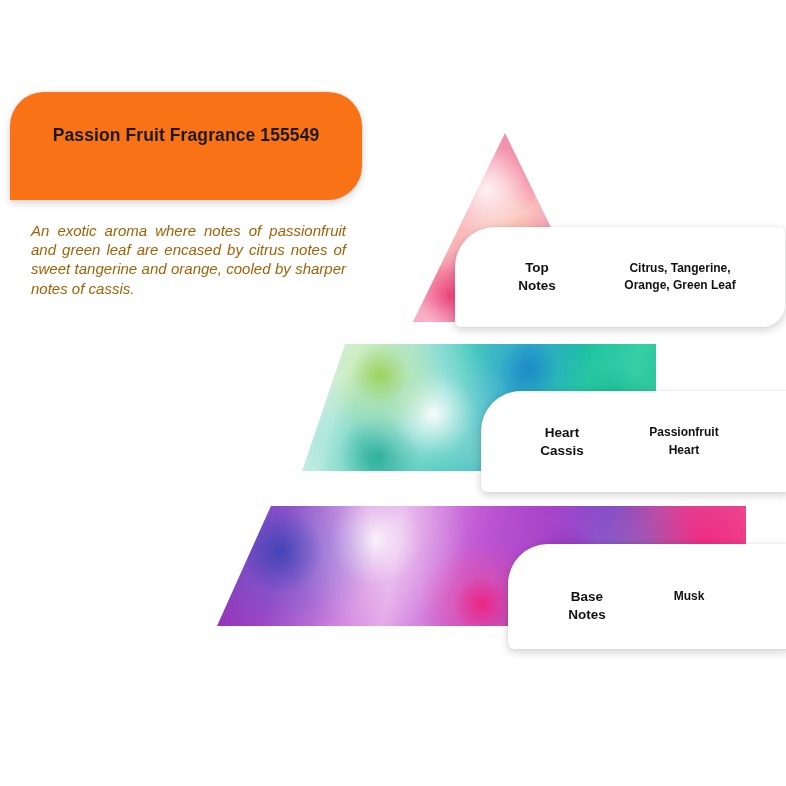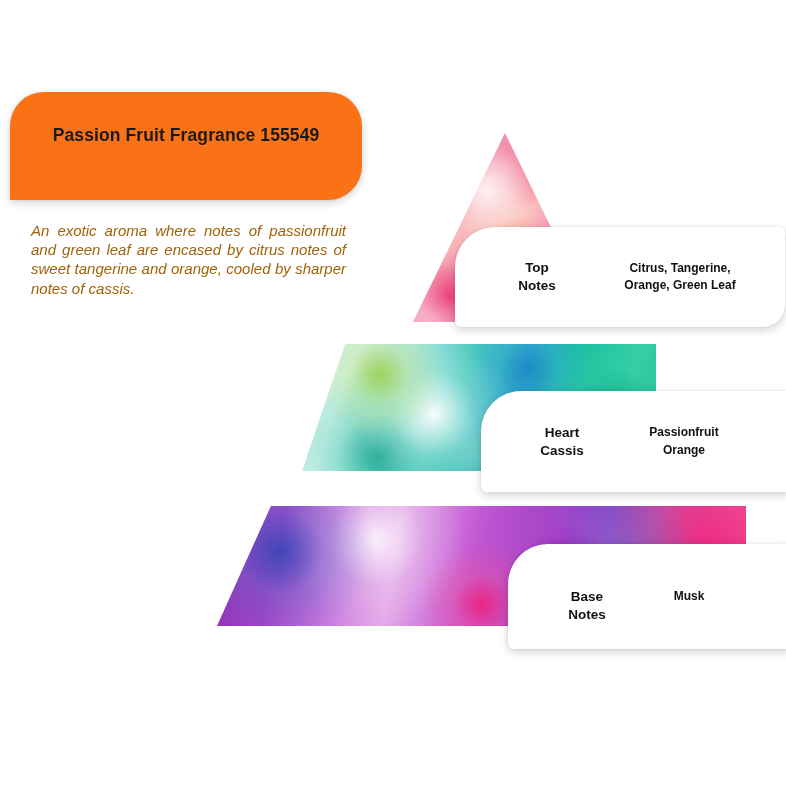--- a/index.html
+++ b/index.html
@@ -193,21 +193,21 @@
     <div class="note-label">Top
 Notes</div>
     <div class="note-value">Citrus, Tangerine,
 Orange, Green Leaf</div>
   </div>
 
   <div class="note-card card-heart">
     <div class="note-label">Heart
 Cassis</div>
     <div class="note-value">Passionfruit
-Orange</div>
+Heart</div>
   </div>
 
   <div class="note-card card-base">
     <div class="note-label">Base
 Notes</div>
     <div class="note-value">Musk</div>
   </div>
 
 </div>
 

